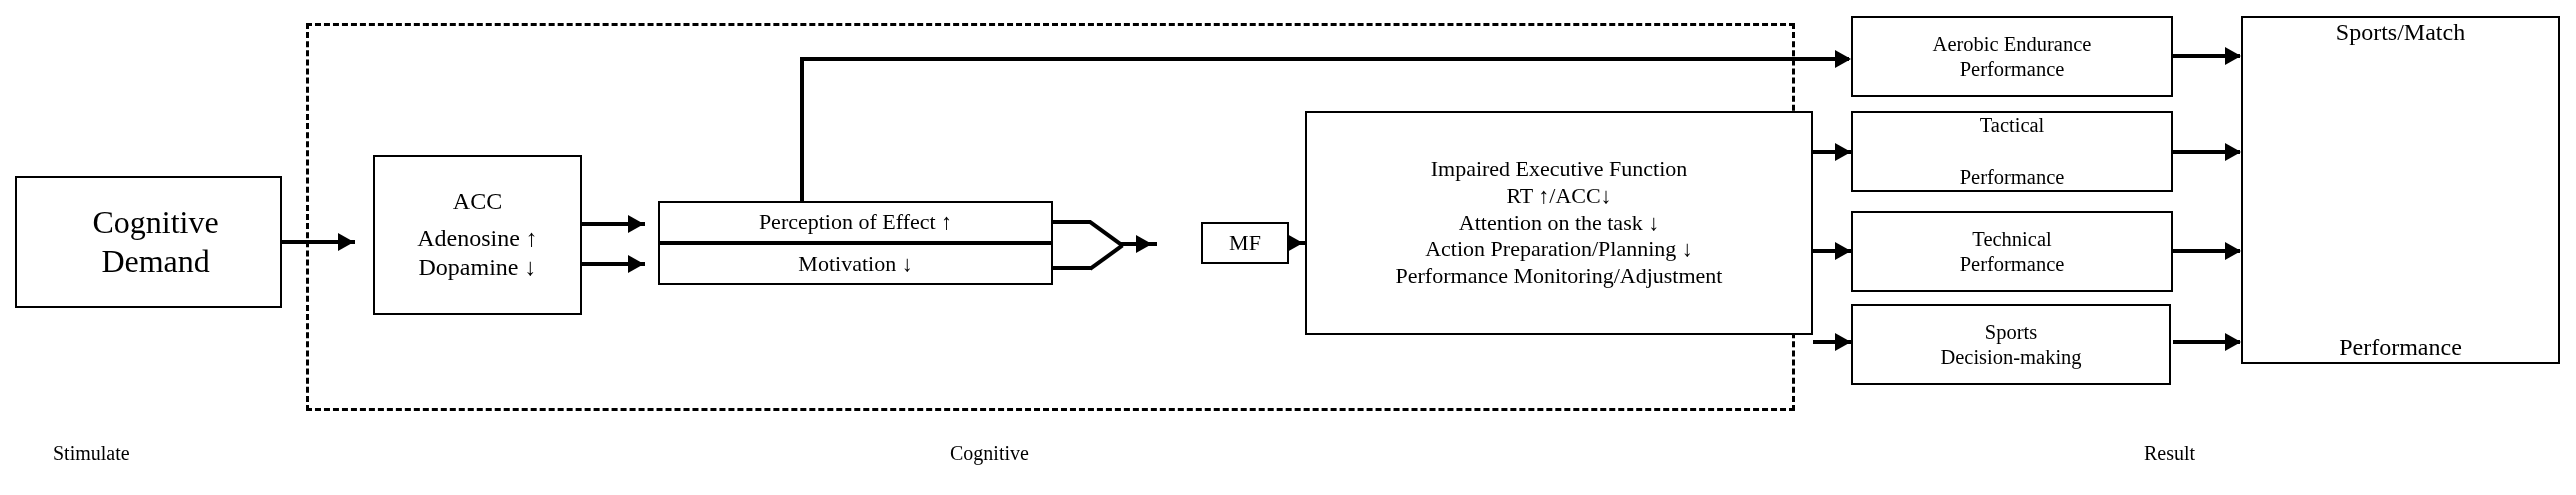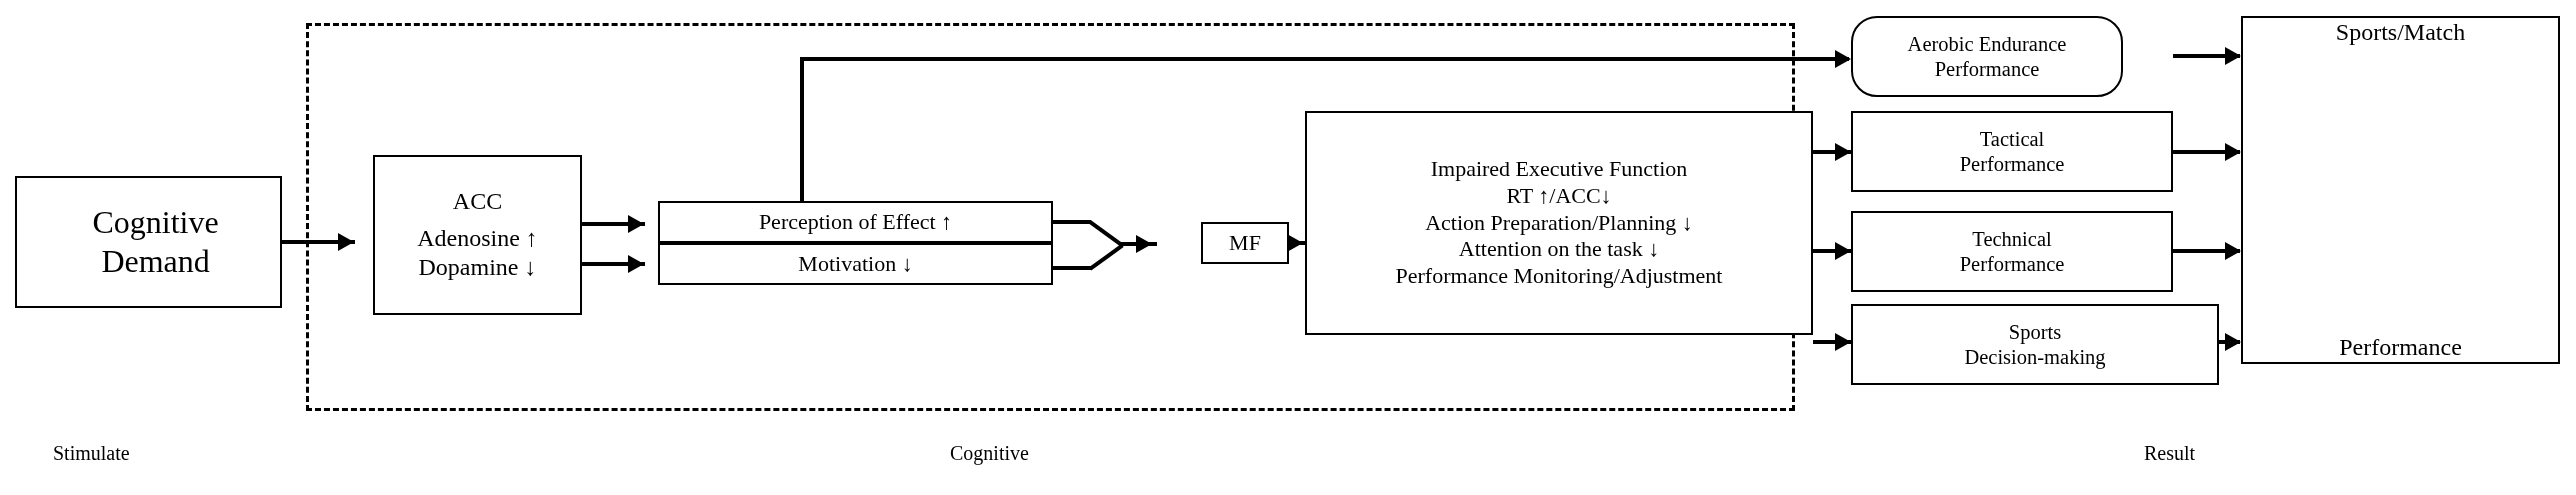--- a/index.html
+++ b/index.html
@@ -132,54 +132,54 @@
   <div class="box" style="left:1157px; top:222px; width:88px; height:42px;margin-left:44px;">
     <span class="ln t-small">MF</span>
   </div>
 
   <div class="hline" style="left:1233px; top:241px; width:72px;"></div>
   <div class="arrowhead" style="left:1287px; top:234px;"></div>
 
   <div class="box" style="left:1305px; top:111px; width:508px; height:224px; padding:0 0;">
     <span class="ln t-small">Impaired Executive Function</span>
     <span class="ln t-small">RT ↑/ACC↓</span>
+    <span class="ln t-small">Attention on the task  ↓</span>
     <span class="ln t-small">Action Preparation/Planning  ↓</span>
-    <span class="ln t-small">Attention on the task  ↓</span>
     <span class="ln t-small">Performance Monitoring/Adjustment</span>
   </div>
 
   <div class="vline" style="left:800px; top:57px; height:145px;"></div>
   <div class="hline" style="left:800px; top:57px; width:1049px;"></div>
   <div class="arrowhead" style="left:1835px; top:50px;"></div>
 
   <div class="hline" style="left:1813px; top:150px; width:38px;"></div>
   <div class="arrowhead" style="left:1835px; top:143px;"></div>
 
   <div class="hline" style="left:1813px; top:249px; width:38px;"></div>
   <div class="arrowhead" style="left:1835px; top:242px;"></div>
 
   <div class="hline" style="left:1813px; top:340px; width:38px;"></div>
   <div class="arrowhead" style="left:1835px; top:333px;"></div>
 
-  <div class="box" style="left:1851px; top:16px; width:272px; height:81px;border-radius:26px;">
+  <div class="box" style="left:1851px; top:16px; width:322px; height:81px;">
     <span class="ln t-xs">Aerobic Endurance</span>
     <span class="ln t-xs">Performance</span>
   </div>
 
-  <div class="box" style="left:1851px; top:111px; width:322px; height:81px;">
+  <div class="box" style="left:1851px; top:111px; width:322px; height:81px;justify-content:space-between;">
     <span class="ln t-xs">Tactical</span>
     <span class="ln t-xs">Performance</span>
   </div>
 
   <div class="box" style="left:1851px; top:211px; width:322px; height:81px;">
     <span class="ln t-xs">Technical</span>
     <span class="ln t-xs">Performance</span>
   </div>
 
-  <div class="box" style="left:1851px; top:304px; width:368px; height:81px;">
+  <div class="box" style="left:1851px; top:304px; width:320px; height:81px;">
     <span class="ln t-xs">Sports</span>
     <span class="ln t-xs">Decision-making</span>
   </div>
 
   <div class="hline" style="left:2173px; top:54px; width:67px;"></div>
   <div class="arrowhead" style="left:2225px; top:47px;"></div>
 
   <div class="hline" style="left:2173px; top:150px; width:67px;"></div>
   <div class="arrowhead" style="left:2225px; top:143px;"></div>
 

